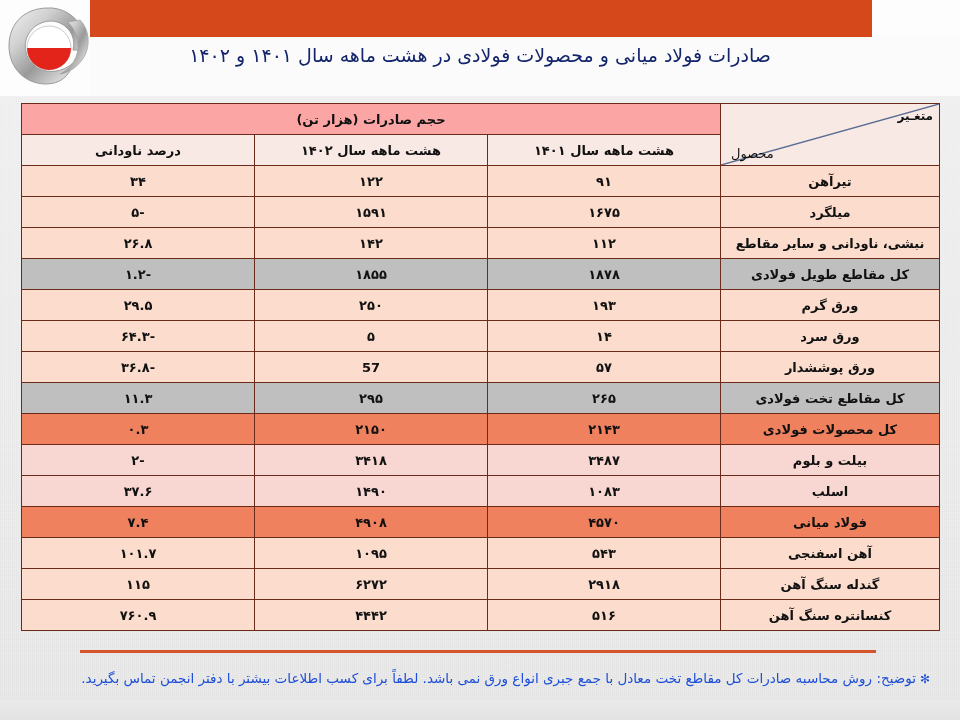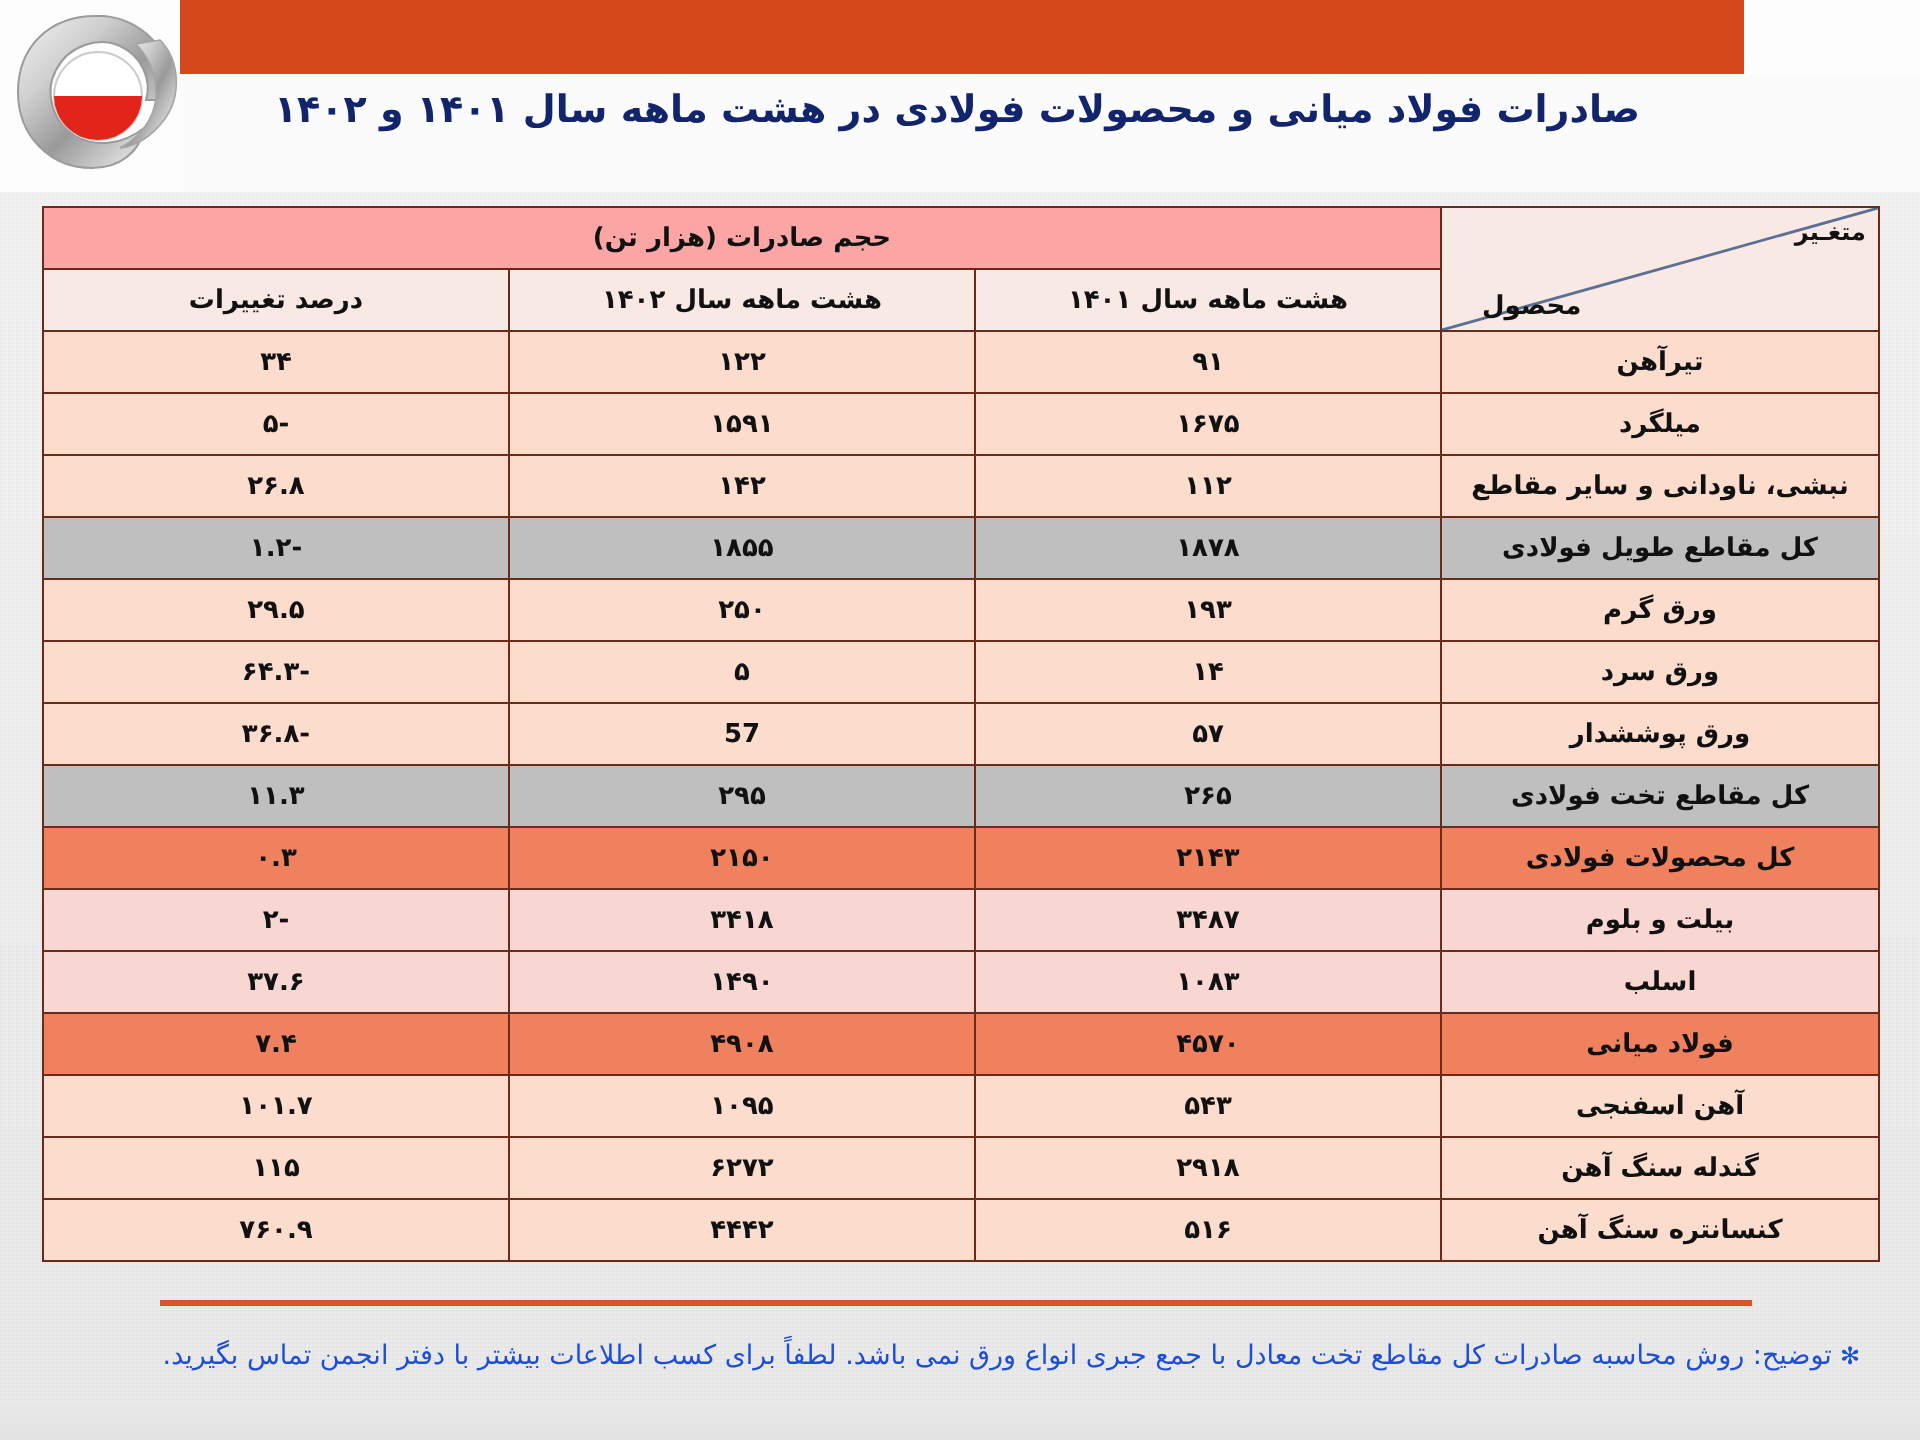--- a/index.html
+++ b/index.html
@@ -68,21 +68,21 @@
   }
 
   #page-title {
     position: absolute;
     left: 140px;
     top: 44px;
     width: 680px;
     text-align: center;
     color: #12246b;
     font-size: 19px;
-    font-weight: bold;
+    font-weight: normal;
     font-family: "DejaVu Sans", "Liberation Sans", sans-serif;
     letter-spacing: -0.2px;
     white-space: nowrap;
     direction: rtl;
   }
 
   
   #data-table {
     position: absolute;
     left: 21px;
@@ -135,23 +135,23 @@
   .diag-cell .lbl-var {
     position: absolute;
     top: 5px;
     right: 6px;
     font-size: 12px;
     font-weight: bold;
   }
   .diag-cell .lbl-prod {
     position: absolute;
     bottom: 4px;
-    left: 20px;
-    font-size: 13px;
-    font-weight: bold;
+    left: 10px;
+    font-size: 13px;
+    font-weight: normal;
   }
 
   .subhead td {
     background: #f9e9e5;
     height: 31px;
     font-size: 13px;
   }
 
   
   .fill-peach  td { background: #fbdccd; }
@@ -255,21 +255,21 @@
           <line x1="0" y1="62" x2="219" y2="0" stroke="#5b6e94" stroke-width="1.4"></line>
         </svg>
         <span class="lbl-var">متغـیر</span>
         <span class="lbl-prod">محصول</span>
       </td>
       <td class="green-band" colspan="3">حجم صادرات (هزار تن)</td>
     </tr>
     <tr class="subhead">
       <td>هشت ماهه سال ۱۴۰۱</td>
       <td>هشت ماهه سال ۱۴۰۲</td>
-      <td>درصد  تغییرات</td>
+      <td>درصد  ناودانی</td>
     </tr>
   </thead>
   <tbody id="table-body">
       <tr class="fill-peach">
         <td class="product-cell">تیرآهن</td>
         <td class="num-cell">۹۱</td>
         <td class="num-cell">۱۲۲</td>
         <td class="num-cell">۳۴</td>
       </tr>
       <tr class="fill-peach">

